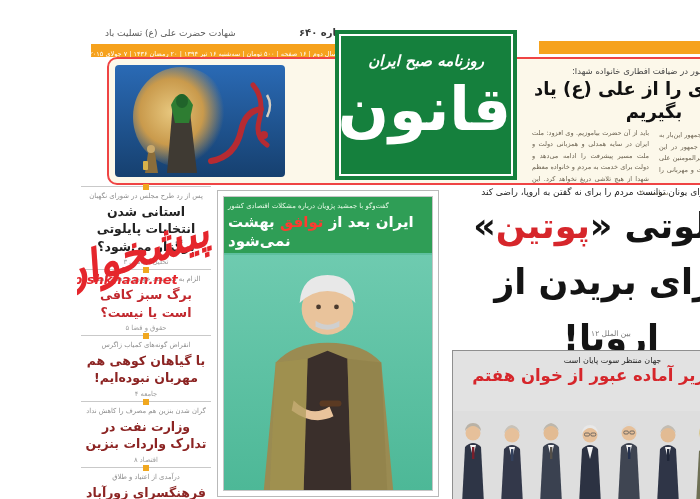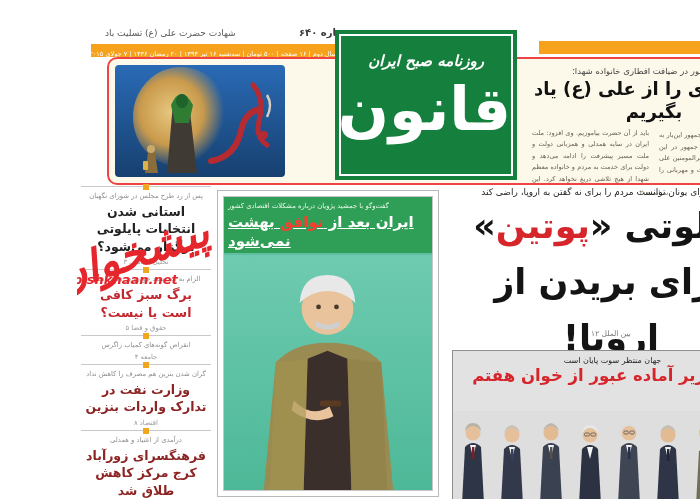--- a/index.html
+++ b/index.html
@@ -44,21 +44,21 @@
   
   .watermark{position:absolute;top:232px;left:-26px;z-index:9;color:#e5262c;pointer-events:none;}
   .wm-fa{display:block;font-size:44px;font-weight:bold;transform:rotate(-18deg);font-style:italic;line-height:1;}
   .wm-en{display:block;font-size:13px;font-weight:bold;font-style:italic;margin:-4px 0 0 22px;direction:ltr;text-align:left;}
 
   
   .card{position:absolute;top:190px;left:140px;width:222px;height:307px;background:#fff;border:1px solid #b9b9b9;padding:5px;}
   .card .card-inner{width:100%;height:100%;border:1px solid #c6c6c6;overflow:hidden;position:relative;background:#5ec0a0;}
   .card-header{background:#2f9e56;padding:5px 4px 3px;text-align:left;}
   .card-kicker{font-size:6.8px;color:#eafbe9;line-height:1.3;}
-  .card-headline{font-size:15px;font-weight:bold;color:#ffffff;margin-top:2px;line-height:1.25;text-decoration:underline;}
+  .card-headline{font-size:15px;font-weight:bold;color:#ffffff;margin-top:2px;line-height:1.25;}
   .card-headline .red{color:#ff3b30;}
   .card-page{font-size:6.8px;color:#f2fff2;text-align:left;padding:2px 8px 0;}
   .card-photo{position:absolute;left:0;right:0;bottom:0;top:58px;}
   .card-photo svg{display:block;width:100%;height:100%;}
 
   
   .greece-kicker{position:absolute;top:187px;left:372px;width:324px;text-align:center;font-size:9px;color:#222;}
   .greece-headline{position:absolute;top:198px;left:372px;width:324px;text-align:center;font-weight:bold;color:#141414;font-size:35px;line-height:1.6;}
   .greece-headline .red{color:#d6262b;}
   .greece-ref{position:absolute;top:329px;left:372px;width:324px;text-align:center;font-size:7.5px;color:#777;}
@@ -137,31 +137,32 @@
     </div>
     <div class="news-item">
       <span class="sq"></span>
       <div class="ni-kicker">الزام به ثبت سند خودرو در دفاتر اسناد</div>
       <div class="ni-headline bright">برگ سبز کافی است یا نیست؟</div>
       <div class="ni-ref">حقوق و قضا ۵</div>
     </div>
     <div class="news-item">
       <span class="sq"></span>
       <div class="ni-kicker">انقراض گونه‌های کمیاب زاگرس</div>
+      <div class="ni-headline">با گیاهان کوهی هم مهربان نبوده‌ایم!</div>
       <div class="ni-ref">جامعه ۴</div>
     </div>
     <div class="news-item">
       <span class="sq"></span>
       <div class="ni-kicker">گران شدن بنزین هم مصرف را کاهش نداد</div>
       <div class="ni-headline">وزارت نفت در تدارک واردات بنزین</div>
       <div class="ni-ref">اقتصاد ۸</div>
     </div>
     <div class="news-item">
       <span class="sq"></span>
-      <div class="ni-kicker">درآمدی از اعتیاد و همدلی</div>
+      <div class="ni-kicker">درآمدی از اعتیاد و طلاق</div>
       <div class="ni-headline">فرهنگسرای زورآباد کرج مرکز کاهش طلاق شد</div>
 
     </div>
   </div>
 
   <div class="watermark">
     <span class="wm-fa">پیشخوان</span>
     <span class="wm-en">pishkhaan.net</span>
   </div>
 

